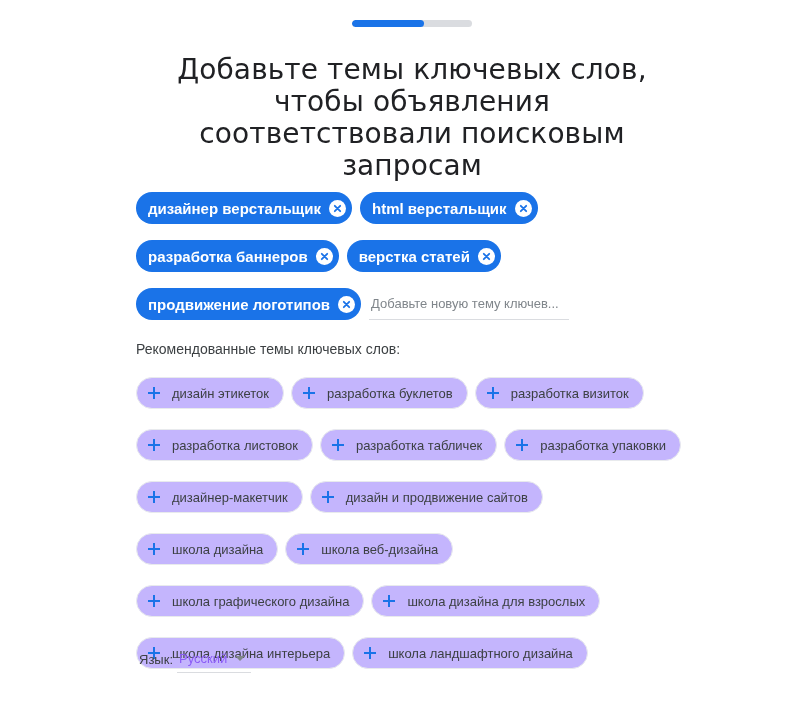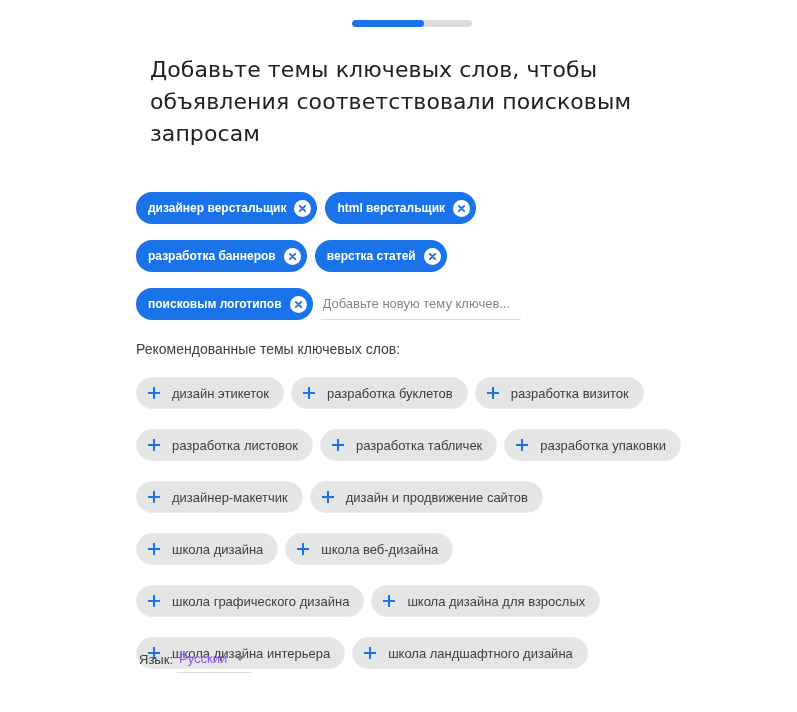--- a/index.html
+++ b/index.html
@@ -7,33 +7,33 @@
     body { font-family: "Liberation Sans", "DejaVu Sans", sans-serif; color: #3c4043; position: relative; }
 
     .progress {
       position: absolute; left: 352px; top: 20px; width: 120px; height: 7px;
       background: #dadce0; border-radius: 4px; overflow: hidden;
     }
     .progress-fill { height: 100%; width: 60%; background: #1a73e8; border-radius: 4px; }
 
     .title {
       position: absolute; left: 150px; top: 54px; width: 524px;
-      font-family: "DejaVu Sans", sans-serif;
-      font-size: 22px; line-height: 32px; color: #202124; font-weight: normal;
+      text-align: center; font-family: "DejaVu Sans", sans-serif;
+      font-size: 28px; line-height: 32px; color: #202124; font-weight: normal;
       letter-spacing: 0.1px;
     }
 
     .chips-selected {
       position: absolute; left: 136px; top: 192px; width: 540px;
       display: flex; flex-wrap: wrap; row-gap: 8px; column-gap: 8px;
     }
     .chip-sel {
       height: 32px; border-radius: 16px; background: #1a73e8; color: #ffffff;
       display: flex; align-items: center; padding: 0 6px 0 12px;
-      font-size: 12px; font-weight: bold; white-space: nowrap; cursor: pointer;
+      font-size: 15px; font-weight: bold; white-space: nowrap; cursor: pointer;
     }
     .chip-sel .x {
       width: 17px; height: 17px; border-radius: 50%; background: #ffffff;
       margin-left: 8px; display: flex; align-items: center; justify-content: center;
     }
     .chip-sel .x svg { width: 9px; height: 9px; }
 
     .new-topic {
       height: 32px; width: 200px; margin-left: 0;
       border: none; border-bottom: 1px solid #dadce0; outline: none;
@@ -45,21 +45,21 @@
     .rec-label {
       position: absolute; left: 136px; top: 341px;
       font-size: 14px; color: #3c4043;
     }
 
     .chips-rec {
       position: absolute; left: 136px; top: 377px; width: 560px;
       display: flex; flex-wrap: wrap; row-gap: 10px; column-gap: 7px;
     }
     .chip-rec {
-      height: 32px; border-radius: 16px; border: 1px solid #e8eaed; background: #e5e5e5;
+      height: 32px; border-radius: 16px; border: 1px solid #e8eaed; background: #c4b5fd;
       display: flex; align-items: center; padding: 0 14px 0 10px;
       font-size: 13px; color: #3c4043; white-space: nowrap; cursor: pointer;
     }
     .chip-rec .plus { width: 14px; height: 14px; margin-right: 11px; display: flex; align-items: center; justify-content: center; }
     .chip-rec .plus svg { width: 12px; height: 12px; }
     .break { flex-basis: 100%; height: 0; }
 
     .lang {
       position: absolute; left: 139px; top: 645px;
       display: flex; align-items: center; font-size: 13px; color: #3c4043;
@@ -110,21 +110,21 @@
   <div class="chip-sel">
     <span>верстка статей</span>
     <span class="x">
         <svg viewBox="0 0 10 10">
           <path d="M2 2L8 8M8 2L2 8" stroke="#1a73e8" stroke-width="2" stroke-linecap="round"></path>
         </svg>
       </span>
   </div>
   <div class="break"></div>
   <div class="chip-sel">
-    <span>поисковым логотипов</span>
+    <span>продвижение логотипов</span>
     <span class="x">
         <svg viewBox="0 0 10 10">
           <path d="M2 2L8 8M8 2L2 8" stroke="#1a73e8" stroke-width="2" stroke-linecap="round"></path>
         </svg>
       </span>
   </div>
   <input class="new-topic" type="text" placeholder="Добавьте новую тему ключев..." style="">
 </div>
 
 <div class="rec-label">Рекомендованные темы ключевых слов:</div>

